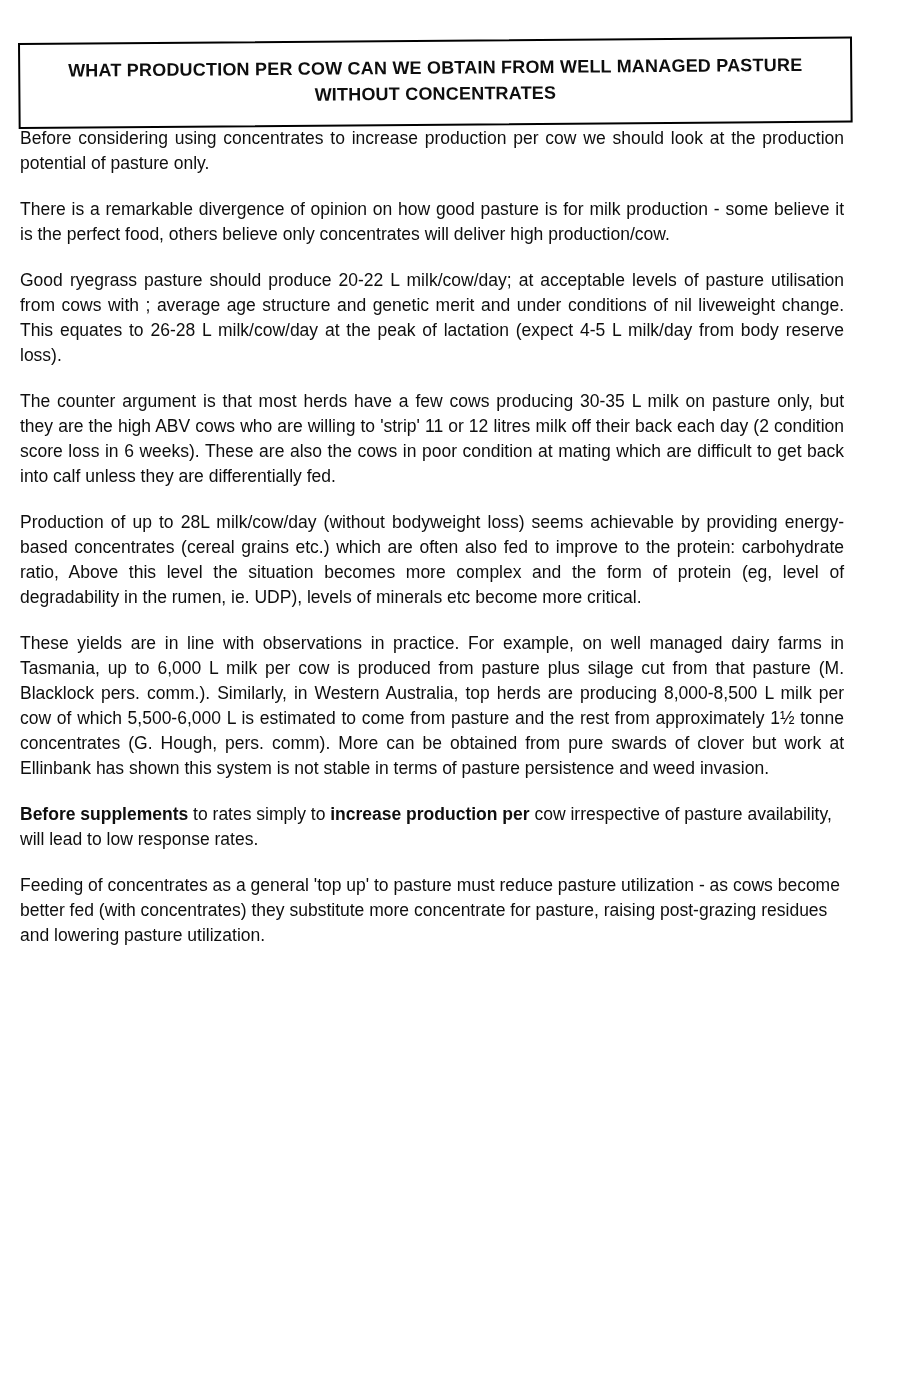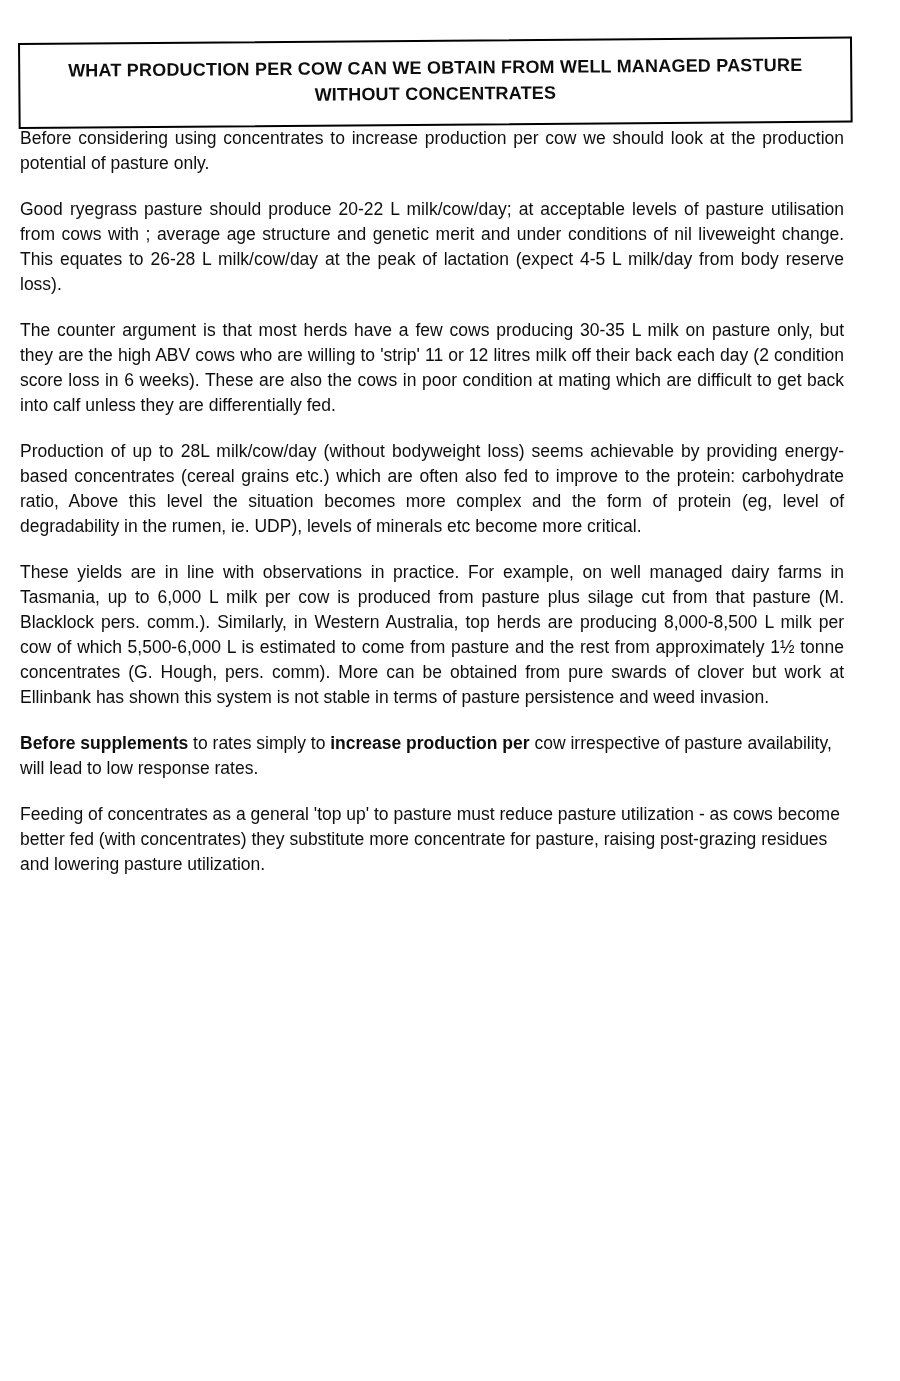--- a/index.html
+++ b/index.html
@@ -61,20 +61,21 @@
 
 <div class="page">
 
   <div class="title-box">
     <div>WHAT PRODUCTION PER COW CAN WE OBTAIN FROM WELL MANAGED PASTURE</div>
     <div>WITHOUT CONCENTRATES</div>
   </div>
 
   <div class="body-text">
     <p class="para-justify"><span>Before considering using concentrates to increase production per cow we should look at the production potential of pasture only.</span></p>
+    <p class="para-justify"><span>There is a remarkable divergence of opinion on how good pasture is for milk production - some believe it is the perfect food, others believe only concentrates will deliver high production/cow.</span></p>
     <p class="para-justify"><span>Good ryegrass pasture should produce 20-22 L milk/cow/day; at acceptable levels of pasture utilisation from cows with ; average age structure and genetic merit and under conditions of nil liveweight change. This equates to 26-28 L milk/cow/day at the peak of lactation (expect 4-5 L milk/day from body reserve loss).</span></p>
     <p class="para-justify"><span>The counter argument is that most herds have a few cows producing 30-35 L milk on pasture only, but they are the high ABV cows who are willing to 'strip' 11 or 12 litres milk off their back each day (2 condition score loss in 6 weeks). These are also the cows in poor condition at mating which are difficult to get back into calf unless they are differentially fed.</span></p>
     <p class="para-justify"><span>Production of up to 28L milk/cow/day (without bodyweight loss) seems achievable by providing energy-based concentrates (cereal grains etc.) which are often also fed to improve to the protein: carbohydrate ratio, Above this level the situation becomes more complex and the form of protein (eg, level of degradability in the rumen, ie. UDP), levels of minerals etc become more critical.</span></p>
     <p class="para-justify"><span>These yields are in line with observations in practice. For example, on well managed dairy farms in Tasmania, up to 6,000 L milk per cow is produced from pasture plus silage cut from that pasture (M. Blacklock pers. comm.). Similarly, in Western Australia, top herds are producing 8,000-8,500 L milk per cow of which 5,500-6,000 L is estimated to come from pasture and the rest from approximately 1½ tonne concentrates (G. Hough, pers. comm). More can be obtained from pure swards of clover but work at Ellinbank has shown this system is not stable in terms of pasture persistence and weed invasion.</span></p>
     <p class="para-left"><b>Before supplements</b><span> to rates simply to </span><b>increase production per</b><span> cow irrespective of pasture availability, will lead to low response rates.</span></p>
     <p class="para-left"><span>Feeding of concentrates as a general 'top up' to pasture must reduce pasture utilization - as cows become better fed (with concentrates) they substitute more concentrate for pasture, raising post-grazing residues and lowering pasture utilization.</span></p>
   </div>
 
   <div class="page-number">-53-</div>
 

